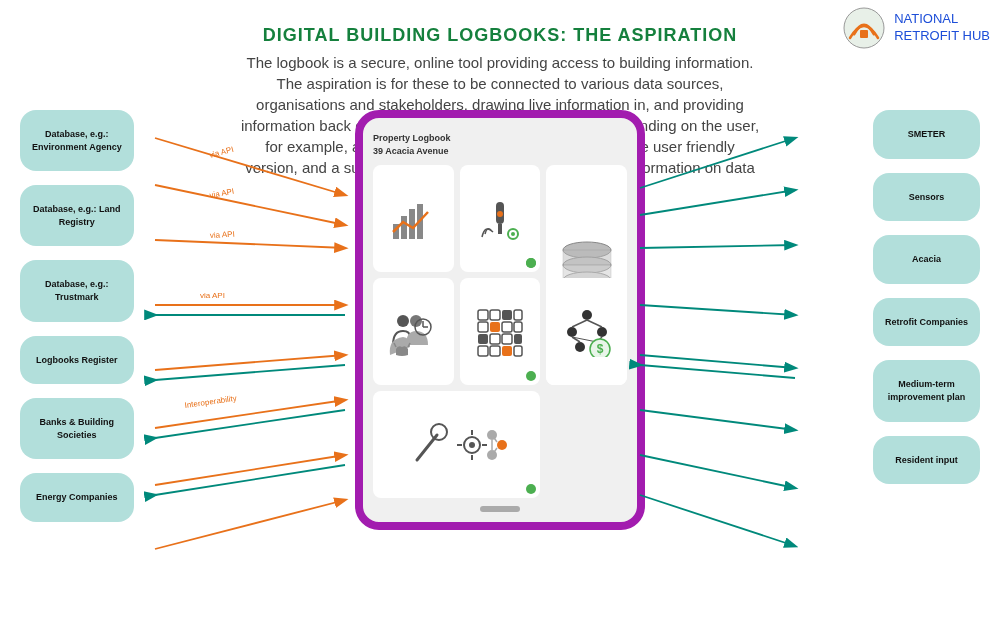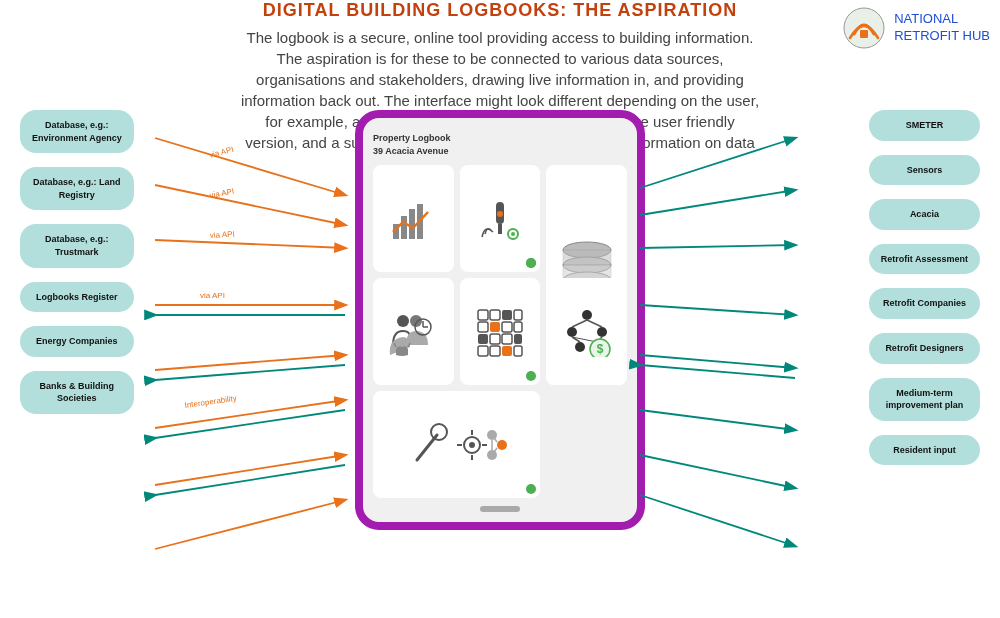--- a/index.html
+++ b/index.html
@@ -10,21 +10,22 @@
       font-family: Arial, sans-serif;
       overflow: hidden;
       position: relative;
     }
 
     .page-title {
       text-align: center;
       font-size: 18px;
       font-weight: bold;
       letter-spacing: 1px;
-      color: #c2410c;
+      color: #15803d;
+      margin-top: 25px;
     }
 
     .subtitle {
       text-align: center;
       font-size: 15px;
       color: #444;
       max-width: 520px;
       margin: 6px auto 0;
       line-height: 1.4;
     }
@@ -123,21 +124,21 @@
       right: 20px;
       top: 110px;
       display: flex;
       flex-direction: column;
       gap: 14px;
     }
 
     .side-box {
       background: #b2dfdb;
       border-radius: 16px;
-      padding: 9px 12px;
+      padding: 18px 12px;
       font-size: 9px;
       font-weight: bold;
       color: #111;
       text-align: center;
       min-width: 100px;
       line-height: 1.4;
     }
 
     
     .arrows-svg {
@@ -166,31 +167,29 @@
 </div>
 
 <div class="page-title">DIGITAL BUILDING LOGBOOKS: THE ASPIRATION</div>
 <div class="subtitle">The logbook is a secure, online tool providing access to building information. The aspiration is for these to be connected to various data sources, organisations and stakeholders, drawing live information in, and providing information back out. The interface might look different depending on the user, for example, a homeowner might see a streamlined, more user friendly version, and a surveyor might be able to find out detailed information on data provenance.</div>
 
 <div class="left-items">
   <div class="side-box">Database, e.g.:<br>Environment Agency</div>
   <div class="side-box">Database, e.g.: Land<br>Registry</div>
   <div class="side-box">Database, e.g.:<br>Trustmark</div>
   <div class="side-box">Logbooks Register</div>
+  <div class="side-box">Banks &amp; Building<br>Societies</div>
   <div class="side-box">Energy Companies</div>
-  <div class="side-box">Banks &amp; Building<br>Societies</div>
 </div>
 
 <div class="right-items">
   <div class="side-box">SMETER</div>
   <div class="side-box">Sensors</div>
   <div class="side-box">Acacia</div>
-  <div class="side-box">Retrofit Assessment</div>
   <div class="side-box">Retrofit Companies</div>
-  <div class="side-box">Retrofit Designers</div>
   <div class="side-box">Medium-term<br>improvement plan</div>
   <div class="side-box">Resident input</div>
 </div>
 
 <div class="tablet">
   <div class="tablet-header">
     <div>Property Logbook</div>
     <div>39 Acacia Avenue</div>
   </div>
   <div class="tablet-content">

